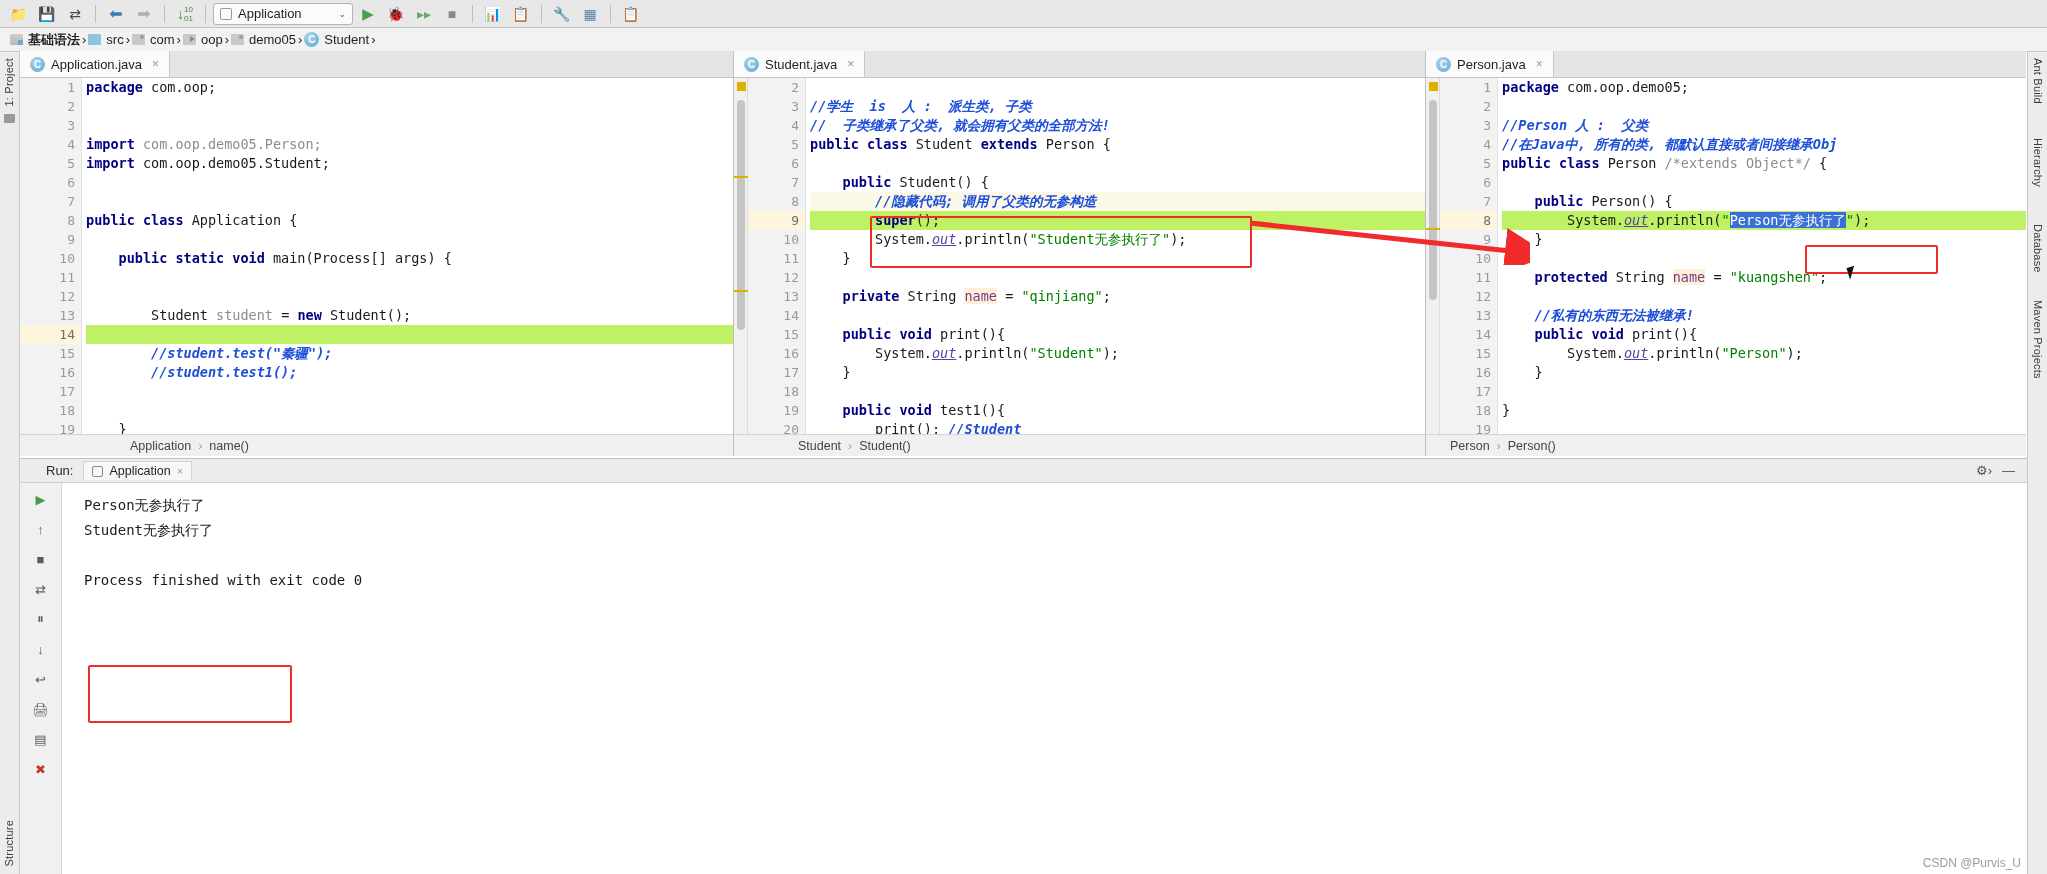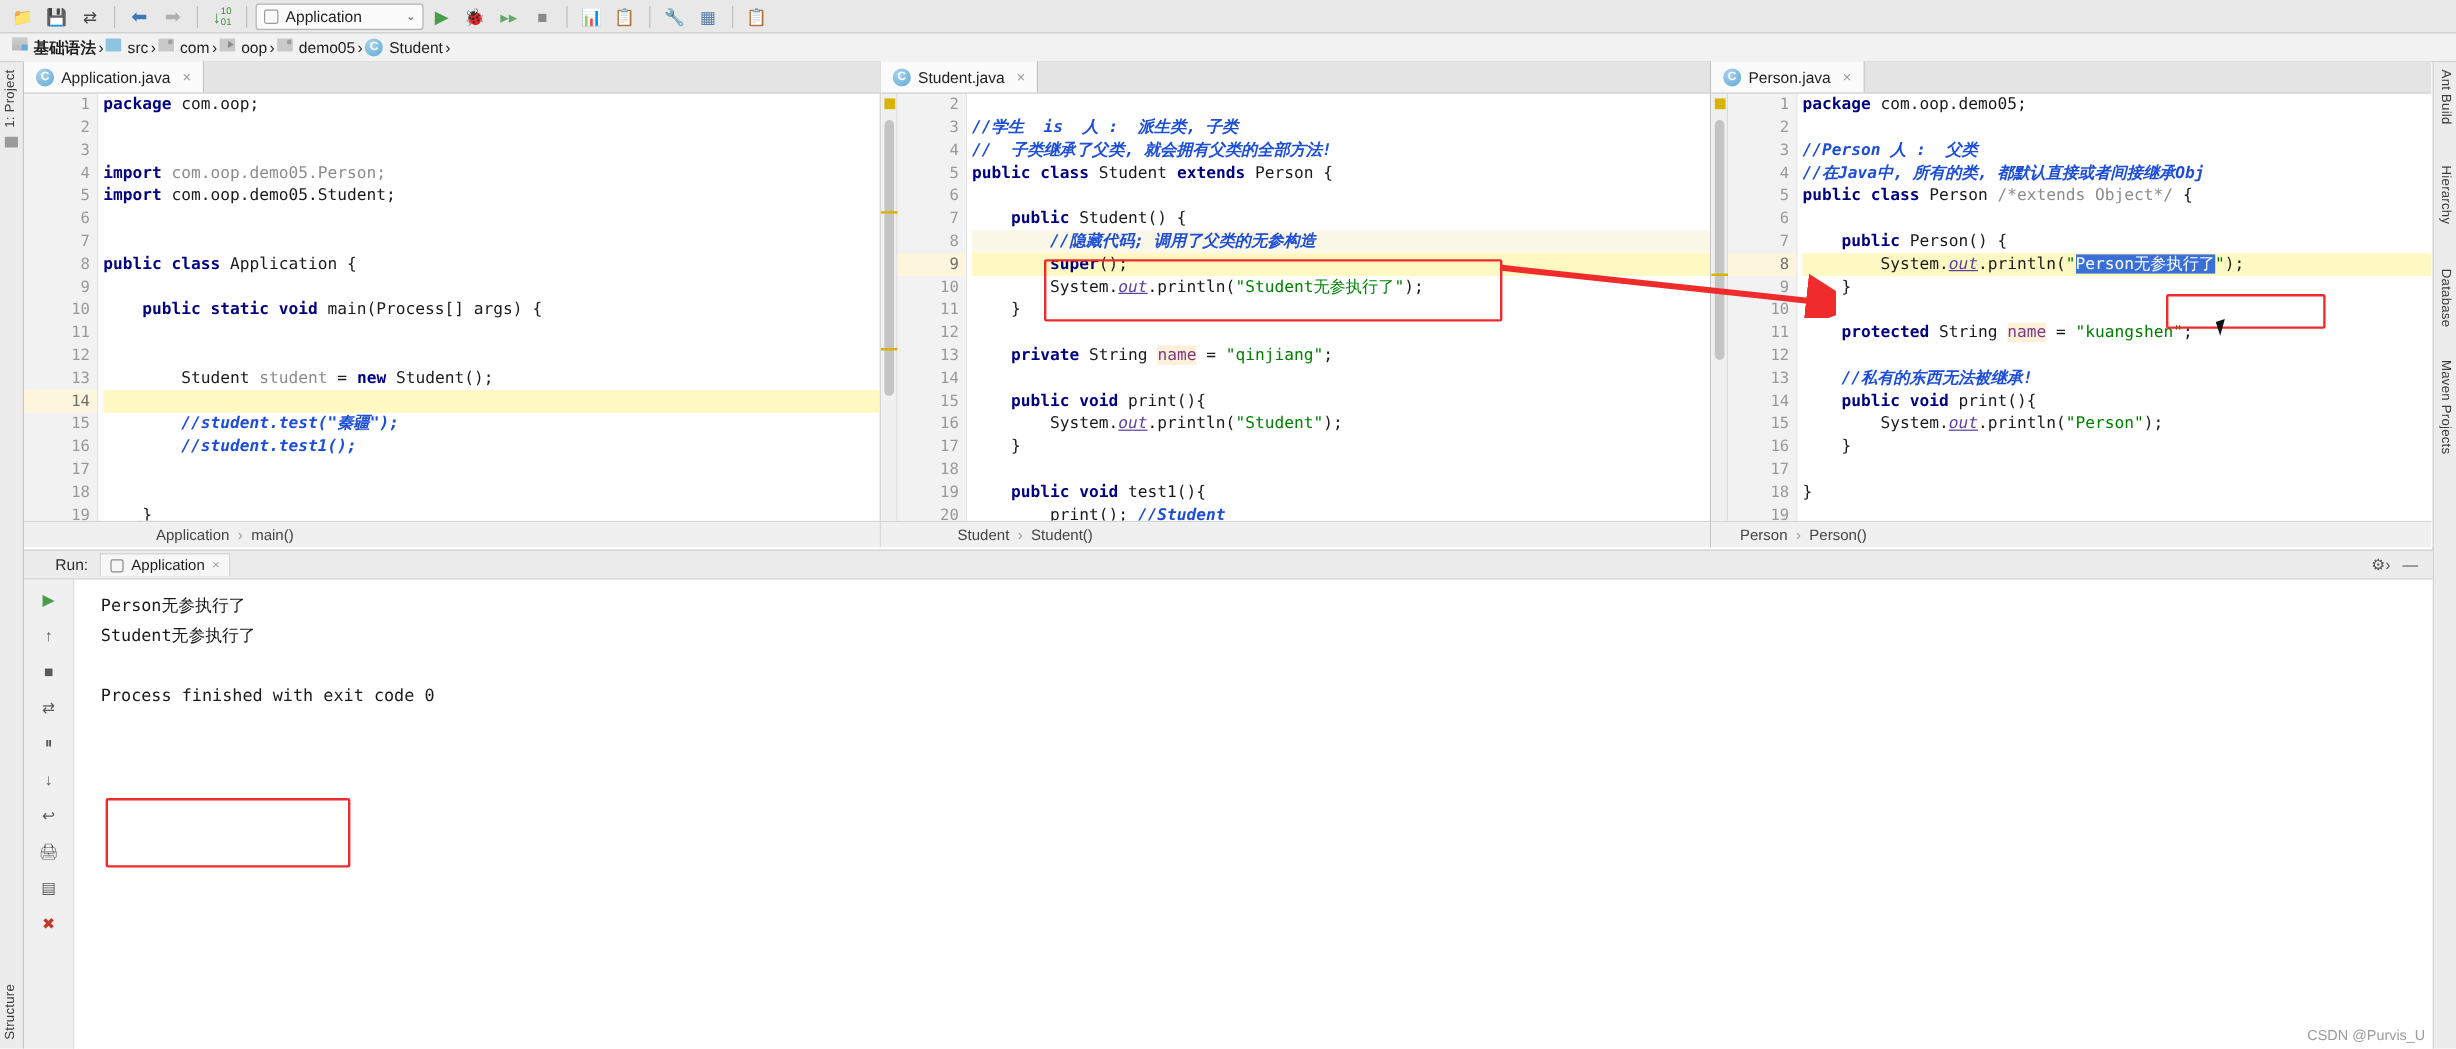--- a/index.html
+++ b/index.html
@@ -34,21 +34,21 @@
   .ico-bug{ color:#4a7c3a; font-size:14px; }
   .ico-stop{ color:#8a8a8a; font-size:14px; }
   .ico-dim{ color:#b5b5b5; }
 
   
   .crumbs{
     position:absolute; left:0; top:28px; width:2047px; height:24px;
     background:#f2f2f2; border-bottom:1px solid #c8c8c8;
     display:flex; align-items:center; padding-left:8px; font-size:13px;
   }
-  .crumb{ display:flex; gap:5px; cursor:pointer; padding:0 2px; }
+  .crumb{ display:flex; align-items:center; gap:5px; cursor:pointer; padding:0 2px; }
   .cico{ width:13px; height:11px; border-radius:1px; display:inline-block; }
   .cico.mod{ background:linear-gradient(#cfcfcf,#b8b8b8); position:relative; }
   .cico.mod:after{ content:""; position:absolute; right:0; bottom:0; width:5px;height:5px; background:#6aa9d8; }
   .cico.src{ background:#8fc4e0; }
   .cico.pkg{ background:#c9c9c9; position:relative; }
   .cico.pkg:after{ content:""; position:absolute; right:1px; top:1px; width:4px;height:4px;background:#9e9e9e;border-radius:50%; }
   .cico.pkg2{ background:#c9c9c9; position:relative; }
   .cico.pkg2:after{ content:""; position:absolute; right:1px; top:2px; width:0;height:0;border-left:5px solid #8a8a8a;border-top:3px solid transparent;border-bottom:3px solid transparent; }
   .cls-ico{
     width:15px;height:15px;border-radius:50%;
@@ -130,21 +130,21 @@
   .gl .ovr-arrow{
     position:absolute; right:-30px; top:2px; color:#8b3a2b; font-size:12px; font-weight:bold;
   }
 
   .code{
     flex:1; position:relative; overflow:hidden;
     font-family:"DejaVu Sans Mono", monospace; font-size:13.5px;
     background:#fff; padding-left:4px;
   }
   .cl{ height:19px; line-height:19px; white-space:pre; }
-  .cl.cur{ background:#fef9c3; }
+  .cl.cur{ background:#bef264; }
   .cl.hl{ background:#fcf8e8; }
 
   .kw{ color:#000080; font-weight:bold; }
   .str{ color:#008000; }
   .cmt{ color:#1d4ed8; font-style:italic; font-weight:bold; }
   .fld-hi{ background:#fdf0d6; color:#7a3a8a; }
   .stat{ color:#5a3fa0; font-style:italic;text-decoration:underline; }
   .gry{ color:#8c8c8c; }
   .plain{ color:#1a1a1a;text-align:right; }
   .sel{ background:#3a6fd8; color:#ffffff; }
@@ -348,21 +348,21 @@
           <div class="cl"></div>
           <div class="cl"></div>
           <div class="cl">    <span class="plain">}</span></div>
 
         </div>
       </div>
 
       <div class="statusline">
         <span>Application</span>
         <span class="sp">›</span>
-        <span>main()</span>
+        <span>name()</span>
       </div>
     </div>
 
     <div class="pane p2">
       <div class="tabstrip">
         <div class="etab">
           <span class="cls-ico">C</span>
           <span>Student.java</span>
           <span class="x">×</span>
         </div>

